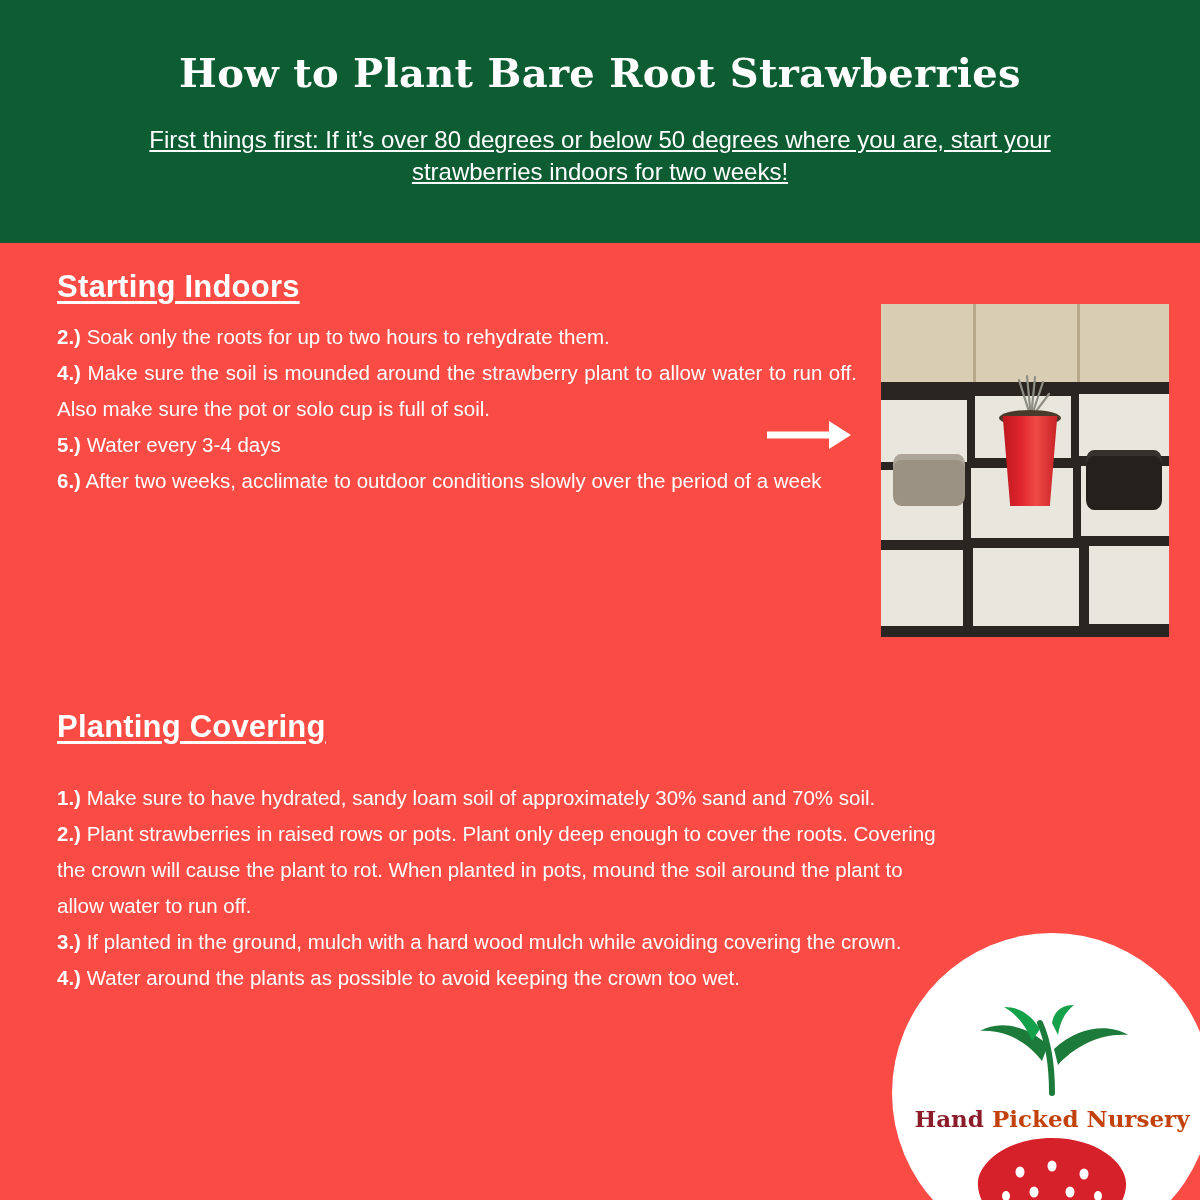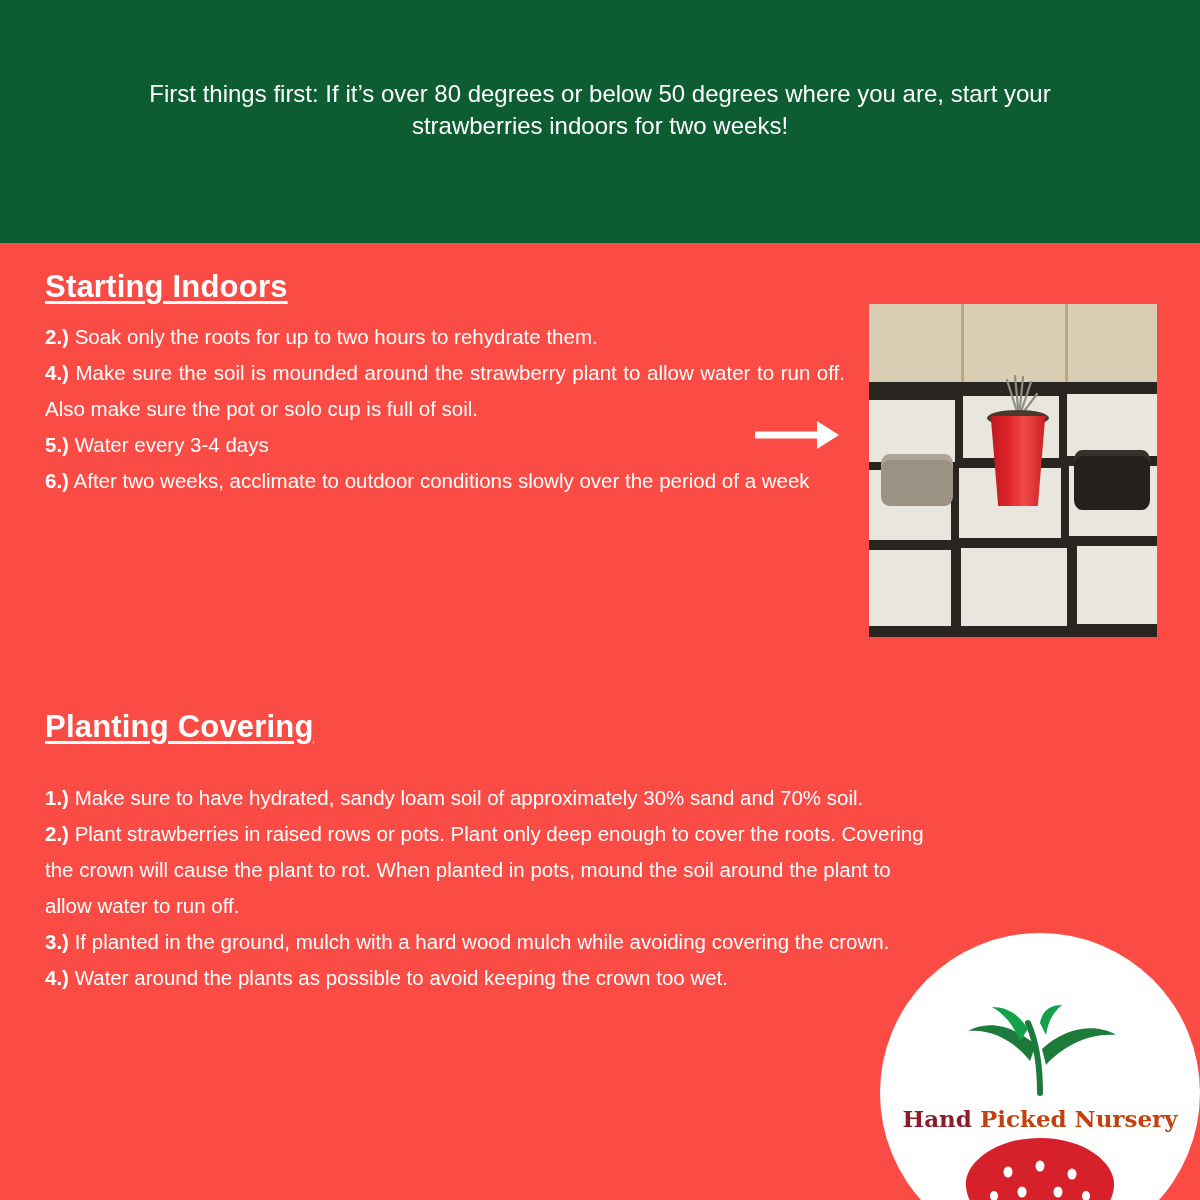--- a/index.html
+++ b/index.html
@@ -34,26 +34,27 @@
     letter-spacing: 0.3px;
     line-height: 1.15;
   }
   #header-sub {
     margin-top: 28px;
     font-size: 24px;
     line-height: 1.35;
     color: #ffffff;
     font-weight: 400;
     padding: 0 75px;
+    text-decoration: underline;
   }
 
   
   #body {
     position: absolute;
-    left: 0; top: 243px;
+    left: 12px; top: 243px;
     width: 1072px;
     height: 957px;
   }
 
   .section-heading {
     font-size: 31px;
     font-weight: bold;
     color: #ffffff;
     text-decoration: underline;
     text-underline-offset: 4px;
@@ -172,20 +173,21 @@
   #logo-text .hand { color: #8c1c2a; font-weight: bold; }
   #logo-text .picked { color: #c2410c; font-weight: bold; }
   #logo-berry { width: 300px; height: 110px; margin-top: -2px; }
 </style>
 </head>
 <body>
 
 <div id="page">
 
   <div id="header">
+    <div id="header-title">How to Plant Bare Root Strawberries</div>
     <div id="header-sub">First things first: If it’s over 80 degrees or below 50 degrees where you are, start your strawberries indoors for two weeks!</div>
   </div>
 
   <div id="body">
 
     <div id="indoor-heading" class="section-heading">Starting Indoors</div>
 
     <div id="indoor-list">
       <p class="item"><span class="num">2.)</span> <span>Soak only the roots for up to two hours to rehydrate them.</span></p>
       <p class="item"><span class="num">4.)</span> <span>Make sure the soil is mounded around the strawberry plant to allow water to run off. Also make sure the pot or solo cup is full of soil.</span></p>

